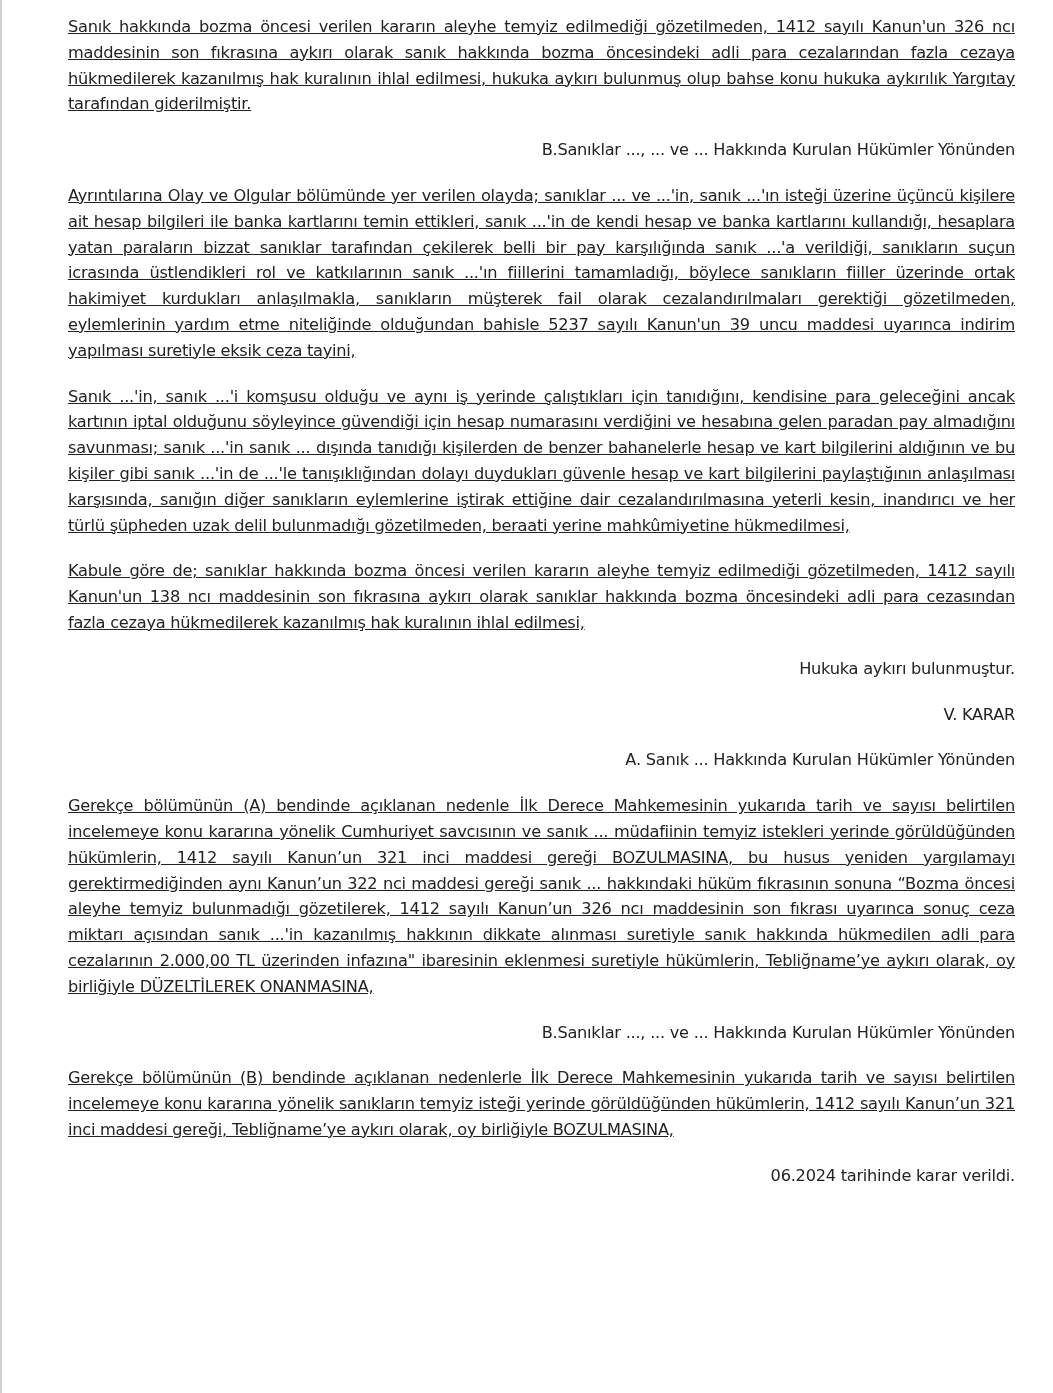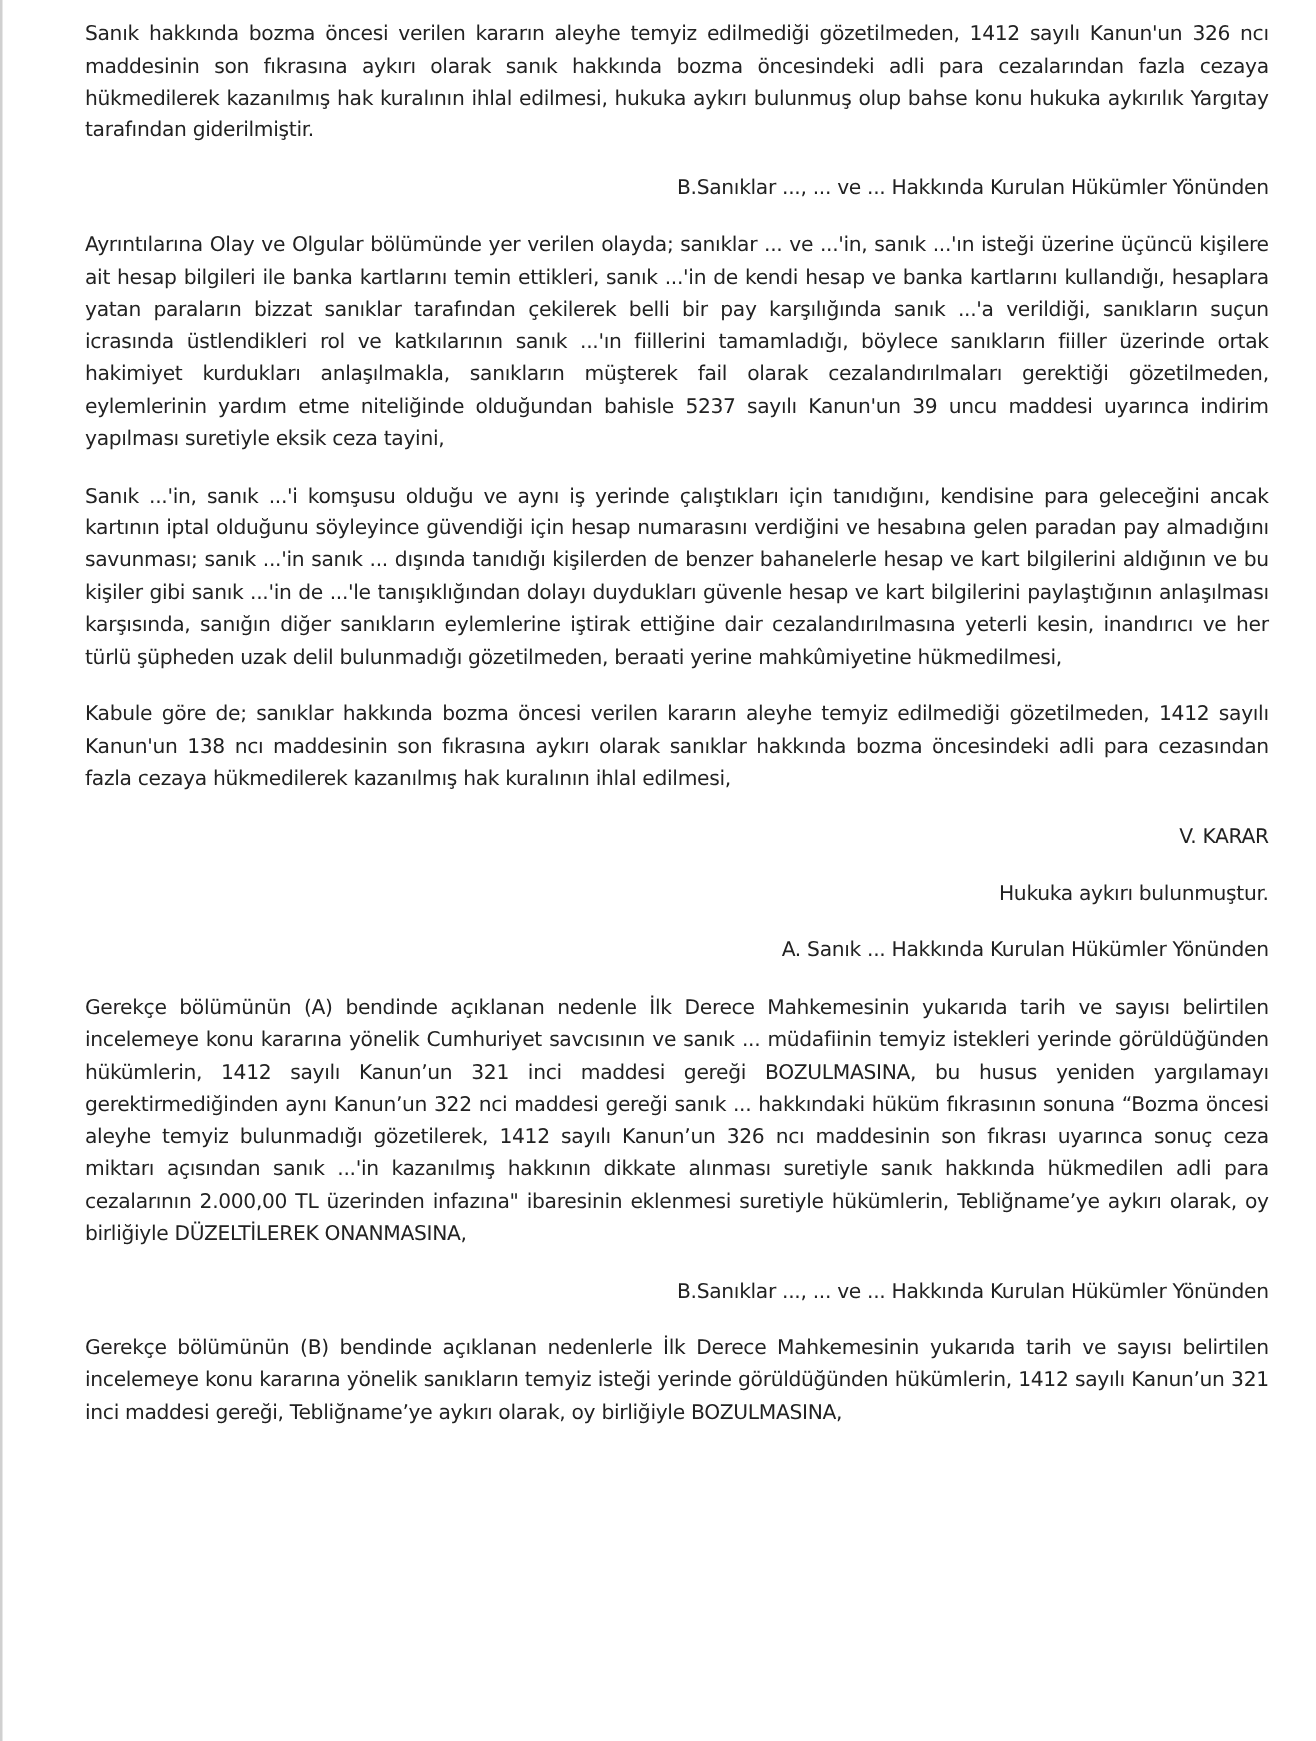--- a/index.html
+++ b/index.html
@@ -31,36 +31,38 @@
       font-family: "DejaVu Sans", sans-serif;
       font-size: 16.2px;
       line-height: 25.8px;
       color: #222222;
       letter-spacing: -0.25px;
     }
     .para {
       margin: 0 0 20px 0;
       text-align: justify;
       hyphens: none;
+      text-decoration: underline;
     }
     .heading {
       margin: 0 0 20px 0;
       text-align: right;
     }
   </style>
 </head>
 <body>
 
 <div class="page">
   <div class="content">
     <p class="para">Sanık hakkında bozma öncesi verilen kararın aleyhe temyiz edilmediği gözetilmeden, 1412 sayılı Kanun'un 326 ncı maddesinin son fıkrasına aykırı olarak sanık hakkında bozma öncesindeki adli para cezalarından fazla cezaya hükmedilerek kazanılmış hak kuralının ihlal edilmesi, hukuka aykırı bulunmuş olup bahse konu hukuka aykırılık Yargıtay tarafından giderilmiştir.</p>
     <p class="heading">B.Sanıklar ..., ... ve ... Hakkında Kurulan Hükümler Yönünden</p>
     <p class="para">Ayrıntılarına Olay ve Olgular bölümünde yer verilen olayda; sanıklar ... ve ...'in, sanık ...'ın isteği üzerine üçüncü kişilere ait hesap bilgileri ile banka kartlarını temin ettikleri, sanık ...'in de kendi hesap ve banka kartlarını kullandığı, hesaplara yatan paraların bizzat sanıklar tarafından çekilerek belli bir pay karşılığında sanık ...'a verildiği, sanıkların suçun icrasında üstlendikleri rol ve katkılarının sanık ...'ın fiillerini tamamladığı, böylece sanıkların fiiller üzerinde ortak hakimiyet kurdukları anlaşılmakla, sanıkların müşterek fail olarak cezalandırılmaları gerektiği gözetilmeden, eylemlerinin yardım etme niteliğinde olduğundan bahisle 5237 sayılı Kanun'un 39 uncu maddesi uyarınca indirim yapılması suretiyle eksik ceza tayini,</p>
     <p class="para">Sanık ...'in, sanık ...'i komşusu olduğu ve aynı iş yerinde çalıştıkları için tanıdığını, kendisine para geleceğini ancak kartının iptal olduğunu söyleyince güvendiği için hesap numarasını verdiğini ve hesabına gelen paradan pay almadığını savunması; sanık ...'in sanık ... dışında tanıdığı kişilerden de benzer bahanelerle hesap ve kart bilgilerini aldığının ve bu kişiler gibi sanık ...'in de ...'le tanışıklığından dolayı duydukları güvenle hesap ve kart bilgilerini paylaştığının anlaşılması karşısında, sanığın diğer sanıkların eylemlerine iştirak ettiğine dair cezalandırılmasına yeterli kesin, inandırıcı ve her türlü şüpheden uzak delil bulunmadığı gözetilmeden, beraati yerine mahkûmiyetine hükmedilmesi,</p>
     <p class="para">Kabule göre de; sanıklar hakkında bozma öncesi verilen kararın aleyhe temyiz edilmediği gözetilmeden, 1412 sayılı Kanun'un 138 ncı maddesinin son fıkrasına aykırı olarak sanıklar hakkında bozma öncesindeki adli para cezasından fazla cezaya hükmedilerek kazanılmış hak kuralının ihlal edilmesi,</p>
+    <p class="heading">Hukuka aykırı bulunmuştur.</p>
     <p class="heading">V. KARAR</p>
-    <p class="heading">Hukuka aykırı bulunmuştur.</p>
     <p class="heading">A. Sanık ... Hakkında Kurulan Hükümler Yönünden</p>
     <p class="para">Gerekçe bölümünün (A) bendinde açıklanan nedenle İlk Derece Mahkemesinin yukarıda tarih ve sayısı belirtilen incelemeye konu kararına yönelik Cumhuriyet savcısının ve sanık ... müdafiinin temyiz istekleri yerinde görüldüğünden hükümlerin, 1412 sayılı Kanun’un 321 inci maddesi gereği BOZULMASINA, bu husus yeniden yargılamayı gerektirmediğinden aynı Kanun’un 322 nci maddesi gereği sanık ... hakkındaki hüküm fıkrasının sonuna “Bozma öncesi aleyhe temyiz bulunmadığı gözetilerek, 1412 sayılı Kanun’un 326 ncı maddesinin son fıkrası uyarınca sonuç ceza miktarı açısından sanık ...'in kazanılmış hakkının dikkate alınması suretiyle sanık hakkında hükmedilen adli para cezalarının 2.000,00 TL üzerinden infazına" ibaresinin eklenmesi suretiyle hükümlerin, Tebliğname’ye aykırı olarak, oy birliğiyle DÜZELTİLEREK ONANMASINA,</p>
     <p class="heading">B.Sanıklar ..., ... ve ... Hakkında Kurulan Hükümler Yönünden</p>
     <p class="para">Gerekçe bölümünün (B) bendinde açıklanan nedenlerle İlk Derece Mahkemesinin yukarıda tarih ve sayısı belirtilen incelemeye konu kararına yönelik sanıkların temyiz isteği yerinde görüldüğünden hükümlerin, 1412 sayılı Kanun’un 321 inci maddesi gereği, Tebliğname’ye aykırı olarak, oy birliğiyle BOZULMASINA,</p>
+    <p class="heading">06.2024 tarihinde karar verildi.</p>
   </div>
 </div>
 
 </body></html>

